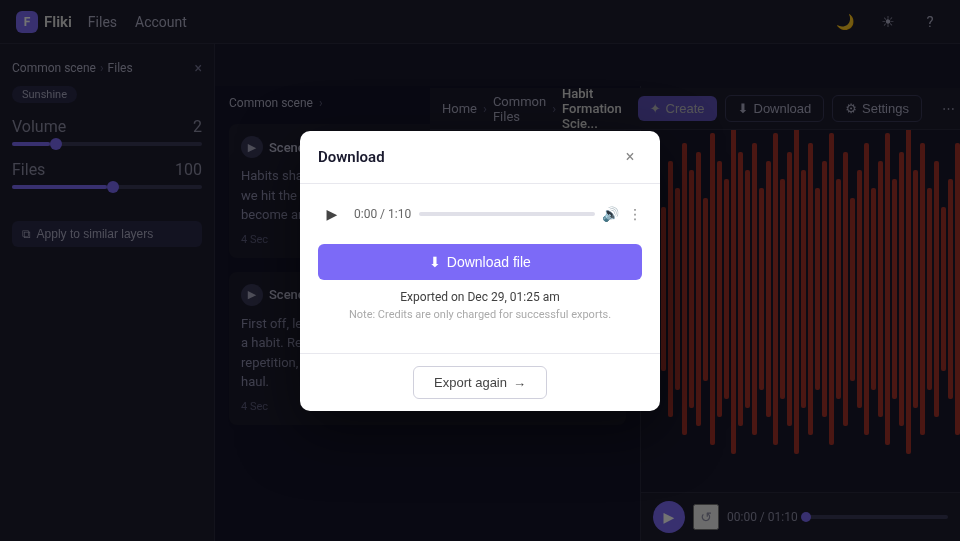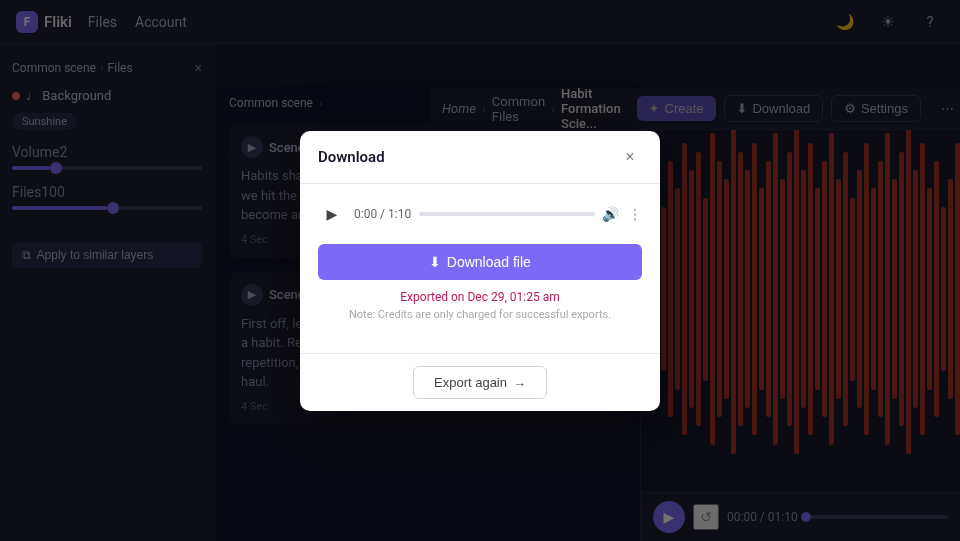--- a/index.html
+++ b/index.html
@@ -122,24 +122,24 @@
       background: #2a2a4a;
       color: #b0b0c8;
       border-radius: 12px;
       font-size: 11px;
       padding: 2px 10px;
     }
     .sidebar-section {
       padding: 10px 12px;
     }
     .sidebar-section label {
-      font-size: 14px;
+      font-size: 16px;
       color: #9090a8;
       display: flex;
-      justify-content: flex-start;
+      justify-content: space-between;
       margin-bottom: 6px;
     }
     .slider-track {
       width: 100%;
       height: 4px;
       background: #3a3a5a;
       border-radius: 2px;
       position: relative;
       margin-bottom: 14px;
     }
@@ -443,21 +443,21 @@
       border-radius: 6px;
       padding: 10px;
       font-size: 14px;
       font-weight: 500;
       cursor: pointer;
       margin-bottom: 10px;
     }
     .export-info {
       text-align: center;
       font-size: 12px;
-      color: #be185d;
+      color: #404040;
       margin-bottom: 4px;
     }
     .export-note {
       text-align: center;
       font-size: 11px;
       color: #aaa;
       margin-bottom: 16px;
     }
     .modal-footer {
       padding: 12px 18px;
@@ -501,24 +501,20 @@
 <div class="main-area">
 
   <aside class="sidebar">
     <div class="breadcrumb-row">
       <span class="breadcrumb-item">Common scene</span>
       <span class="breadcrumb-sep">›</span>
       <span class="breadcrumb-item">Files</span>
       <span class="breadcrumb-close">×</span>
     </div>
 
-    <div class="background-item">
-      <span class="dot"></span>
-      <span>♩ Background</span>
-    </div>
     <div class="tag-row">
       <span class="tag">Sunshine</span>
     </div>
 
     <div class="sidebar-section">
       <label>
         <span>Volume</span>
         <span>2</span>
       </label>
       <div class="slider-track">
@@ -539,21 +535,21 @@
       <span>⧉</span>
       <span>Apply to similar layers</span>
     </button>
   </aside>
 
   <div style="flex:1; display:flex; flex-direction:column; position:relative;">
 
     <div class="toolbar">
 
       <div style="display:flex;align-items:center;gap:6px;font-size:13px;color:#9090a8;">
-        <span style="cursor:pointer;color:#b0b0c8;font-style:italic;">Home</span>
+        <span style="cursor:pointer;color:#b0b0c8;">Home</span>
         <span style="color:#5a5a7a;">›</span>
         <span style="cursor:pointer;color:#b0b0c8;">Common Files</span>
         <span style="color:#5a5a7a;">›</span>
         <span style="color:#e0e0e0;font-weight:500;">Habit Formation Scie...</span>
       </div>
       <div class="toolbar-spacer"></div>
       <button class="toolbar-btn toolbar-btn-primary" style="opacity:0.7;">
         <span>✦</span>
         <span>Create</span>
       </button>

